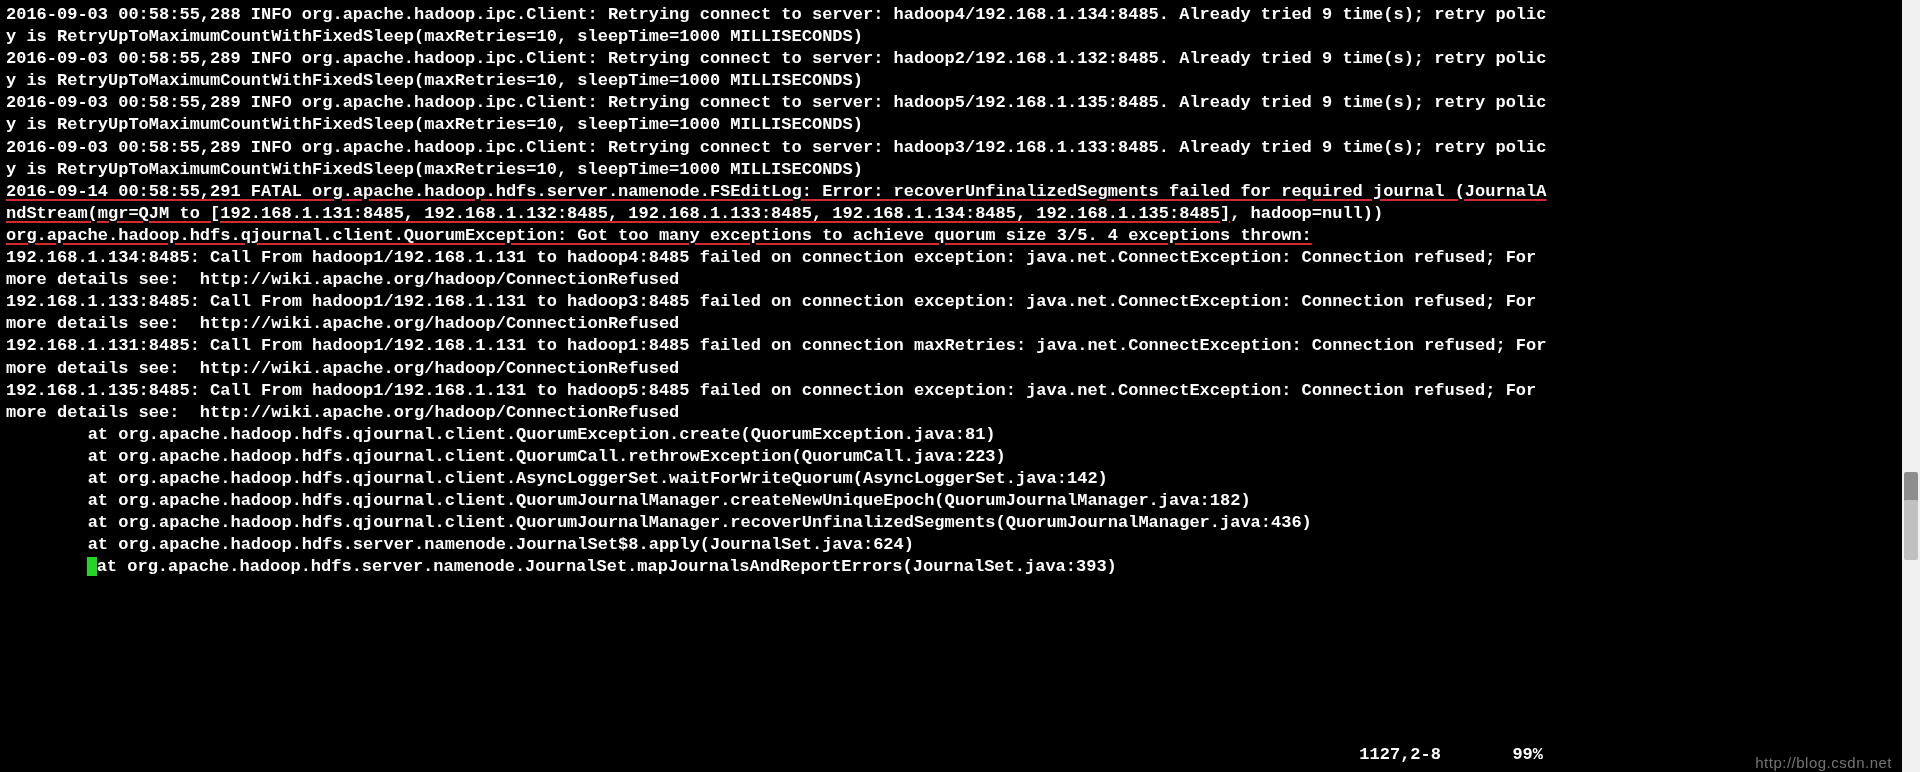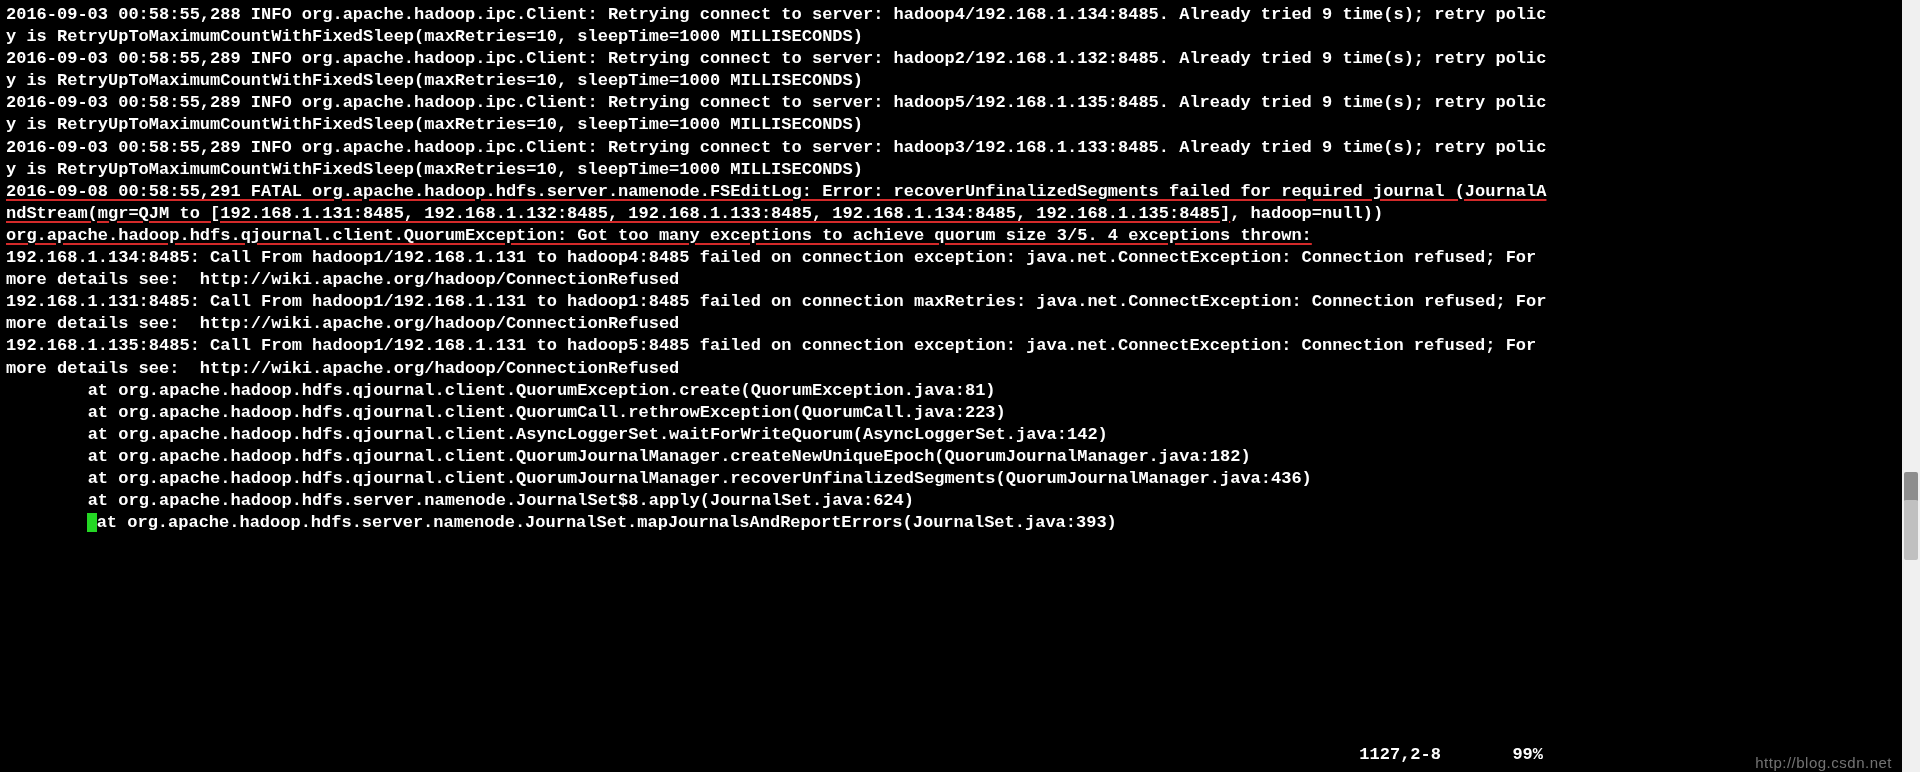--- a/index.html
+++ b/index.html
@@ -91,25 +91,26 @@
 </head>
 <body>
 
 <div class="terminal">
 
   <div class="log-line">2016-09-03 00:58:55,288 INFO org.apache.hadoop.ipc.Client: Retrying connect to server: hadoop4/192.168.1.134:8485. Already tried 9 time(s); retry policy is RetryUpToMaximumCountWithFixedSleep(maxRetries=10, sleepTime=1000 MILLISECONDS)</div>
   <div class="log-line">2016-09-03 00:58:55,289 INFO org.apache.hadoop.ipc.Client: Retrying connect to server: hadoop2/192.168.1.132:8485. Already tried 9 time(s); retry policy is RetryUpToMaximumCountWithFixedSleep(maxRetries=10, sleepTime=1000 MILLISECONDS)</div>
   <div class="log-line">2016-09-03 00:58:55,289 INFO org.apache.hadoop.ipc.Client: Retrying connect to server: hadoop5/192.168.1.135:8485. Already tried 9 time(s); retry policy is RetryUpToMaximumCountWithFixedSleep(maxRetries=10, sleepTime=1000 MILLISECONDS)</div>
   <div class="log-line">2016-09-03 00:58:55,289 INFO org.apache.hadoop.ipc.Client: Retrying connect to server: hadoop3/192.168.1.133:8485. Already tried 9 time(s); retry policy is RetryUpToMaximumCountWithFixedSleep(maxRetries=10, sleepTime=1000 MILLISECONDS)</div>
 
-  <div class="log-line"><span class="underline-red">2016-09-08 00:58:55,291 FATAL org.apache.hadoop.hdfs.server.namenode.FSEditLog: Error: recoverUnfinalizedSegments failed for required journal (JournalAndStream(mgr=QJM to [192.168.1.131:8485, 192.168.1.132:8485, 192.168.1.133:8485, 192.168.1.134:8485, 192.168.1.135:8485]</span><span>, hadoop=null))</span></div>
+  <div class="log-line"><span class="underline-red">2016-09-14 00:58:55,291 FATAL org.apache.hadoop.hdfs.server.namenode.FSEditLog: Error: recoverUnfinalizedSegments failed for required journal (JournalAndStream(mgr=QJM to [192.168.1.131:8485, 192.168.1.132:8485, 192.168.1.133:8485, 192.168.1.134:8485, 192.168.1.135:8485]</span><span>, hadoop=null))</span></div>
 
   <div class="log-line"><span class="underline-red">org.apache.hadoop.hdfs.qjournal.client.QuorumException: Got too many exceptions to achieve quorum size 3/5. 4 exceptions thrown:</span></div>
 
   <div class="log-line">192.168.1.134:8485: Call From hadoop1/192.168.1.131 to hadoop4:8485 failed on connection exception: java.net.ConnectException: Connection refused; For more details see:  http://wiki.apache.org/hadoop/ConnectionRefused</div>
+  <div class="log-line">192.168.1.133:8485: Call From hadoop1/192.168.1.131 to hadoop3:8485 failed on connection exception: java.net.ConnectException: Connection refused; For more details see:  http://wiki.apache.org/hadoop/ConnectionRefused</div>
   <div class="log-line">192.168.1.131:8485: Call From hadoop1/192.168.1.131 to hadoop1:8485 failed on connection maxRetries: java.net.ConnectException: Connection refused; For more details see:  http://wiki.apache.org/hadoop/ConnectionRefused</div>
   <div class="log-line">192.168.1.135:8485: Call From hadoop1/192.168.1.131 to hadoop5:8485 failed on connection exception: java.net.ConnectException: Connection refused; For more details see:  http://wiki.apache.org/hadoop/ConnectionRefused</div>
 
   <div class="log-line">        at org.apache.hadoop.hdfs.qjournal.client.QuorumException.create(QuorumException.java:81)</div>
   <div class="log-line">        at org.apache.hadoop.hdfs.qjournal.client.QuorumCall.rethrowException(QuorumCall.java:223)</div>
   <div class="log-line">        at org.apache.hadoop.hdfs.qjournal.client.AsyncLoggerSet.waitForWriteQuorum(AsyncLoggerSet.java:142)</div>
   <div class="log-line">        at org.apache.hadoop.hdfs.qjournal.client.QuorumJournalManager.createNewUniqueEpoch(QuorumJournalManager.java:182)</div>
   <div class="log-line">        at org.apache.hadoop.hdfs.qjournal.client.QuorumJournalManager.recoverUnfinalizedSegments(QuorumJournalManager.java:436)</div>
   <div class="log-line">        at org.apache.hadoop.hdfs.server.namenode.JournalSet$8.apply(JournalSet.java:624)</div>
   <div class="log-line"><span class="indent">        </span><span class="cursor"></span><span>at org.apache.hadoop.hdfs.server.namenode.JournalSet.mapJournalsAndReportErrors(JournalSet.java:393)</span></div>

